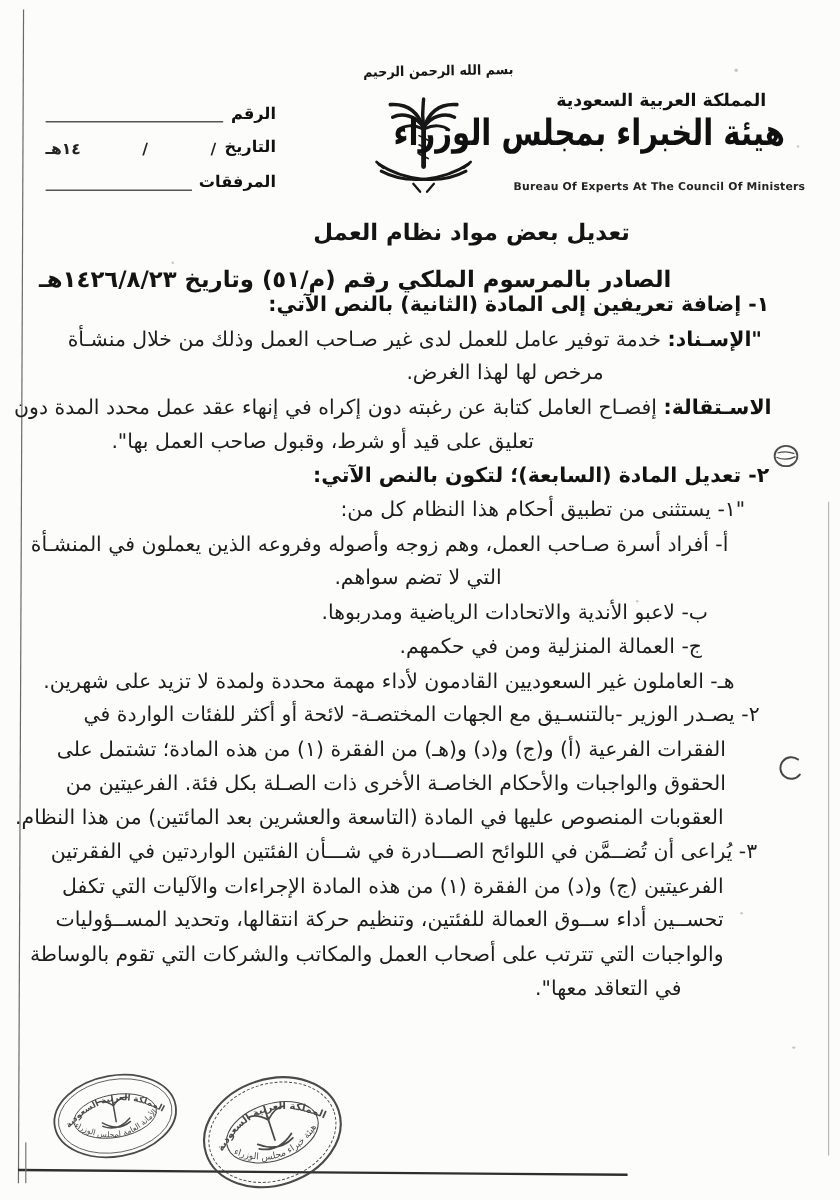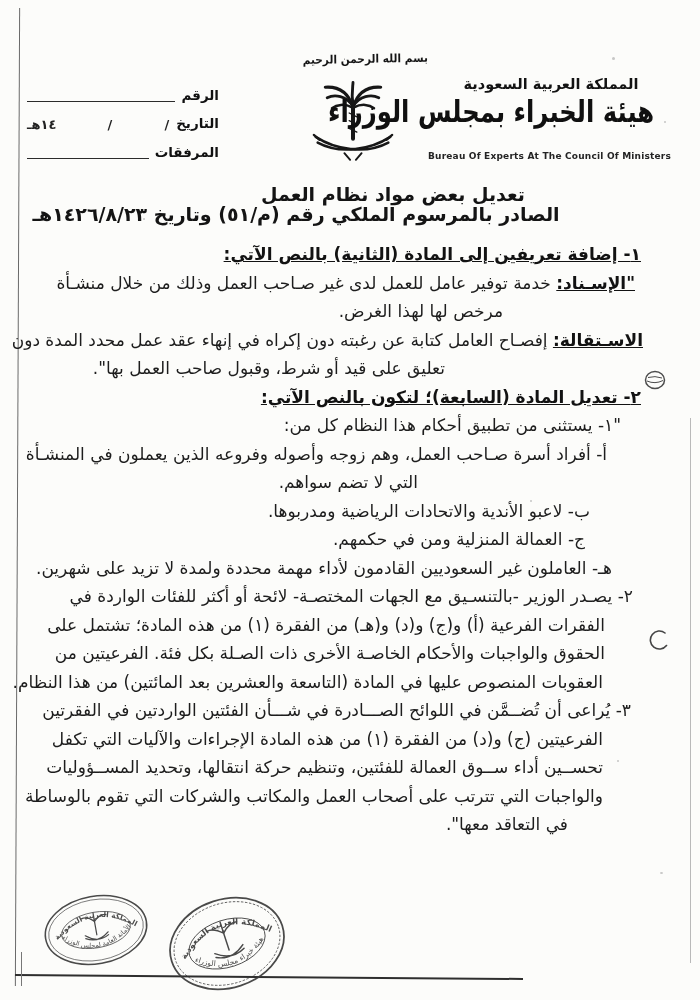--- a/index.html
+++ b/index.html
@@ -6,48 +6,48 @@
   .page{position:relative;width:700px;height:1000px;margin:0 auto;background:#fcfcfa;
         font-family:"DejaVu Sans",sans-serif;color:#222;overflow:hidden;}
   
   .left-rule{position:absolute;left:17px;top:8px;width:1.4px;height:978px;background:#6a6a6a;transform:rotate(0.25deg);}
   .right-rule{position:absolute;left:690px;top:418px;width:1px;height:545px;background:#b9b9b9;}
   .bottom-rule{position:absolute;left:15px;top:974px;width:508px;height:1.8px;background:#2e2e2e;transform:rotate(0.45deg);transform-origin:left center;}
   .corner-tick{position:absolute;left:21px;top:952px;width:1.4px;height:34px;background:#777;}
   .dot{position:absolute;border-radius:50%;background:#9a9a9a;opacity:.55;}
 
   
-  .fields{position:absolute;left:27px;top:82px;width:192px;direction:rtl;}
+  .fields{position:absolute;left:38px;top:82px;width:192px;direction:rtl;}
   .frow{display:flex;align-items:flex-end;gap:6px;height:20px;margin-bottom:8.5px;}
   .flabel{font-size:13.5px;font-weight:bold;color:#111;white-space:nowrap;line-height:1;}
   .fline{flex:1;border-bottom:1.7px solid #2b2b2b;height:12px;}
   .fval{font-size:13px;font-weight:bold;white-space:pre;letter-spacing:1px;line-height:1;flex:1;display:flex;justify-content:space-between;direction:rtl;}
 
   
   .basmala{position:absolute;left:298px;top:52px;width:114px;text-align:center;font-size:11.5px;
            font-weight:bold;color:#161616;white-space:nowrap;transform:scaleX(.92) rotate(-1deg);}
   .emblem{position:absolute;left:310px;top:78px;width:86px;height:92px;}
 
   
   .kingdom{position:absolute;left:438px;top:76px;width:226px;text-align:center;font-size:14.5px;
            font-weight:bold;letter-spacing:1.2px;color:#131313;white-space:nowrap;}
   .callig{position:absolute;left:430px;top:96px;width:236px;text-align:center;font-size:27px;
           font-weight:900;color:#101010;white-space:nowrap;transform:scaleX(.9) scaleY(1.12);direction:rtl;}
   .english{position:absolute;left:428px;top:151px;width:240px;text-align:center;font-size:9px;
            font-weight:bold;color:#242424;white-space:nowrap;letter-spacing:.2px;}
 
   
   .t1{position:absolute;left:0;top:183px;width:700px;text-align:center;font-size:19px;font-weight:bold;color:#141414;direction:rtl;padding-left:43px;}
-  .t2{position:absolute;left:0;top:203px;width:592px;text-align:center;font-size:19px;font-weight:bold;color:#141414;direction:rtl;}
+  .t2{position:absolute;left:0;top:222px;width:592px;text-align:center;font-size:19px;font-weight:bold;color:#141414;direction:rtl;}
 
   
   .body{position:absolute;left:75px;top:240px;width:570px;direction:rtl;font-size:17px;
         line-height:28.5px;color:#1d1d1d;}
   .bl{text-align:right;white-space:nowrap;}
-  .b{font-weight:bold;color:#121212;text-decoration:underline;}
+  .b{font-weight:bold;color:#121212;}
   .jl{text-align:justify;text-align-last:justify;}
   .pr2{padding-right:2px}.pr4{padding-right:4px}.pr10{padding-right:10px}.pr12{padding-right:12px}
   .pr14{padding-right:14px}.pr24{padding-right:24px}.pr33{padding-right:33px}.pr38{padding-right:38px}
   .pr40{padding-right:40px}.pr42{padding-right:42px}.pr55{padding-right:55px}.pr56{padding-right:56px}
   .pr60{padding-right:60px}.pr77{padding-right:77px}.pr142{padding-right:142px}
   .pr200{padding-right:200px}.pr227{padding-right:227px}
 
   
   .stamp{position:absolute;opacity:.92;}
   .stamp-left{left:42px;top:893px;width:108px;height:74px;transform:rotate(-10deg);}

